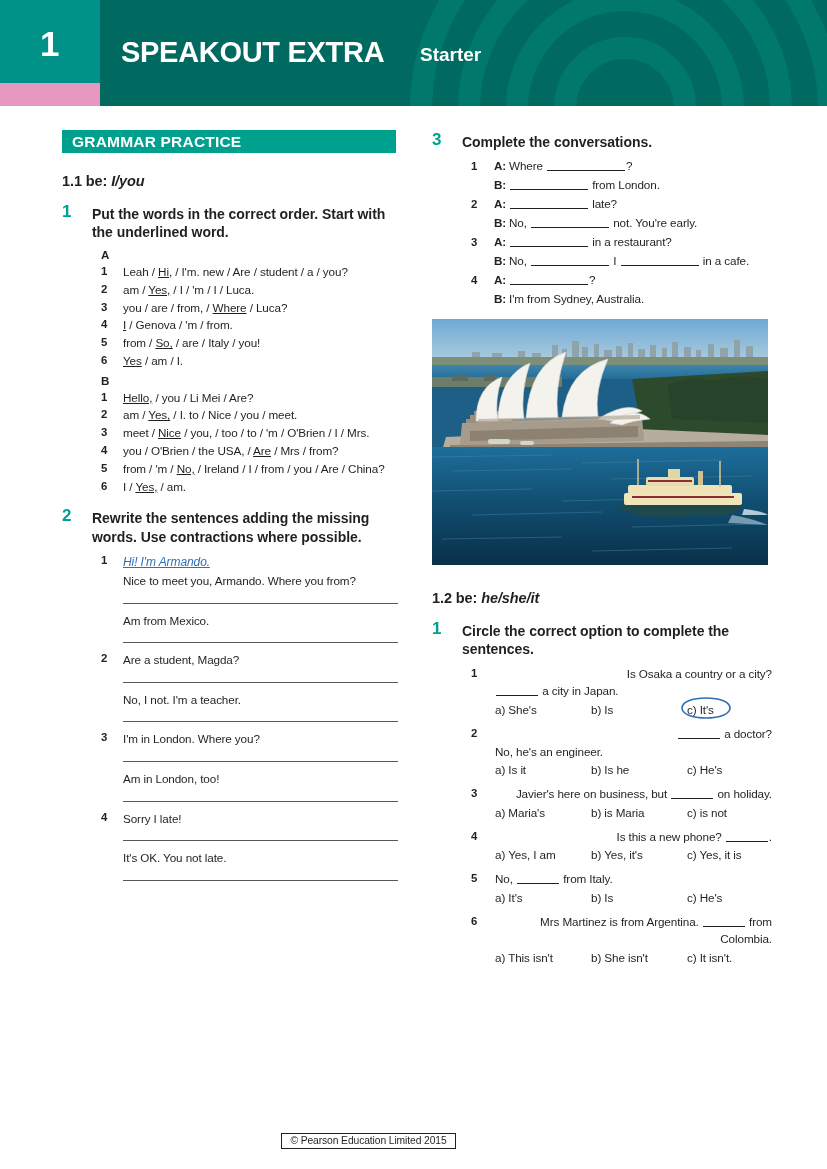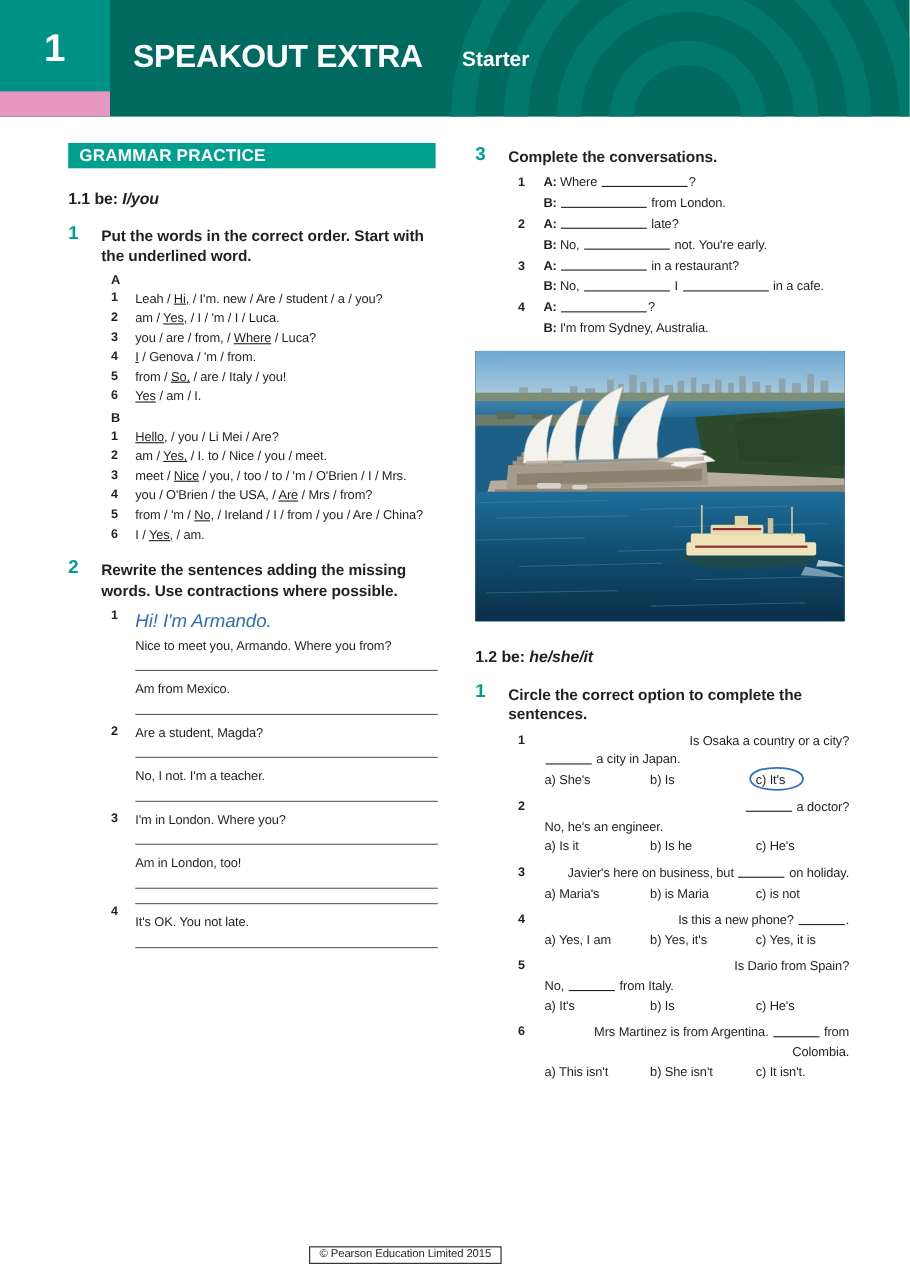--- a/index.html
+++ b/index.html
@@ -170,23 +170,24 @@
     font-weight: bold;
     font-size: 11.4px;
   }
   .rw-prompt {
     font-size: 11.7px;
     line-height: 1.5;
     letter-spacing: -0.1px;
     padding-top: 1px;
   }
   .rw-answer {
-    font-size: 17px;
+    font-size: 12px;
     font-style: italic;
     color: #2f6fb5;
+    text-decoration: underline;
     line-height: 1.5;
     letter-spacing: -0.1px;
     display: inline-block;
   }
   .rw-rule {
     border-bottom: 1.1px solid #58595b;
     height: 0;
     margin: 13px 0 7px 0;
   }
 
@@ -360,20 +361,21 @@
         </div>
         <div class="rw-item">
           <span class="rw-num">3</span>
           <div class="rw-prompt">I'm in London. Where you?</div>
           <div class="rw-rule"></div>
           <div class="rw-prompt">Am in London, too!</div>
           <div class="rw-rule"></div>
         </div>
         <div class="rw-item">
           <span class="rw-num">4</span>
+          <div class="rw-prompt">Sorry I late!</div>
           <div class="rw-rule"></div>
           <div class="rw-prompt">It's OK. You not late.</div>
           <div class="rw-rule"></div>
         </div>
       </div>
   </div>
 
 </div>
 
 <div class="col-right">
@@ -574,21 +576,20 @@
           <span class="mc-num">4</span>
           <span class="mc-stem">Is this a new phone? <span class="blank-fill" style="width: 42px;"></span>.</span>
           <span class="mc-opts">
             <span class="mc-opt a">a) Yes, I am</span>
             <span class="mc-opt b">b) Yes, it's</span>
             <span class="mc-opt c">c) Yes, it is</span>
           </span>
         </div>
         <div class="mc-item">
           <span class="mc-num">5</span>
-          <span class="mc-stem">Is Dario from Spain?</span>
           <span class="mc-stem2">No, <span class="blank-fill" style="width: 42px;"></span> from Italy.</span>
           <span class="mc-opts">
             <span class="mc-opt a">a) It's</span>
             <span class="mc-opt b">b) Is</span>
             <span class="mc-opt c">c) He's</span>
           </span>
         </div>
         <div class="mc-item">
           <span class="mc-num">6</span>
           <span class="mc-stem">Mrs Martinez is from Argentina. <span class="blank-fill" style="width: 42px;"></span> from Colombia.</span>

